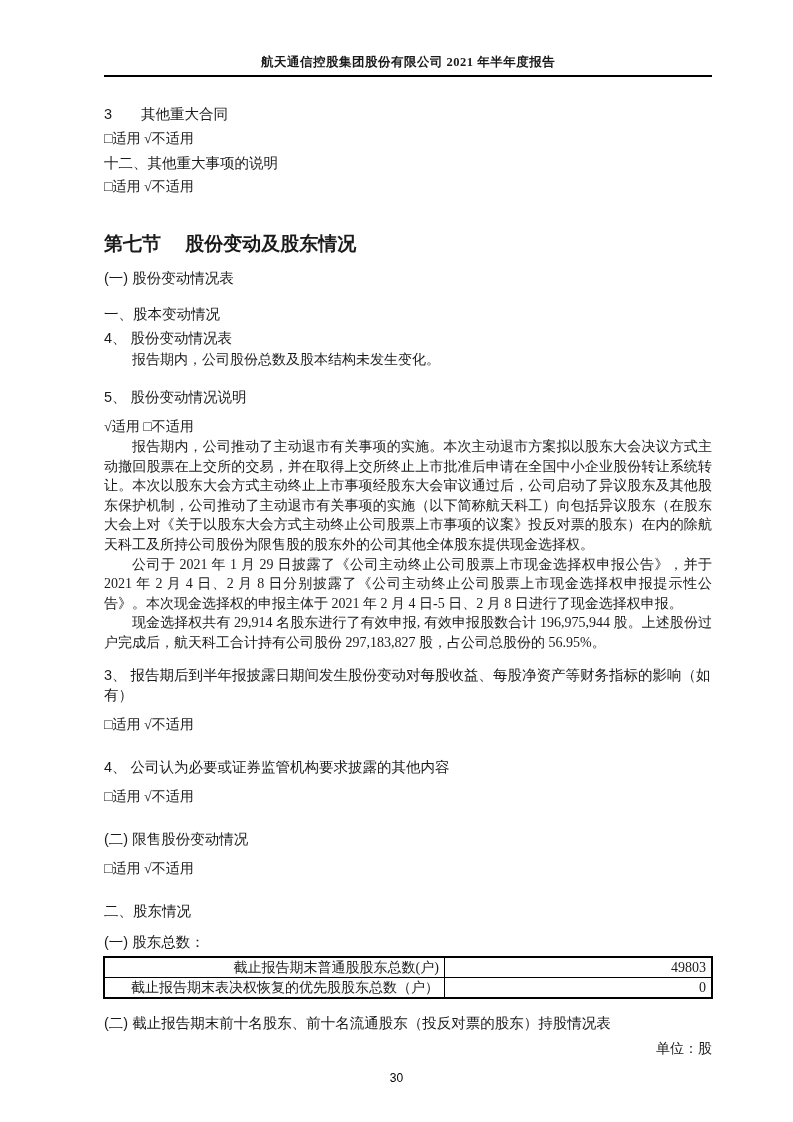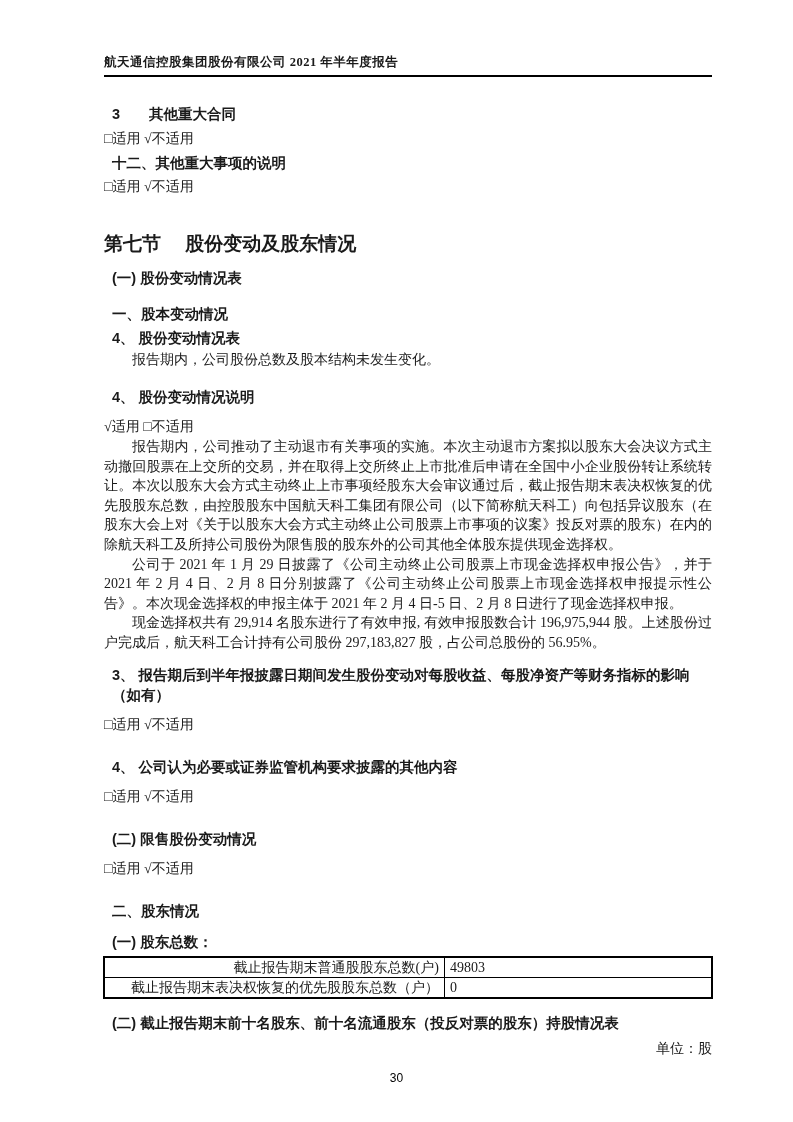--- a/index.html
+++ b/index.html
@@ -11,30 +11,30 @@
     font-family:"Liberation Serif","DejaVu Serif",serif;
     color:#1a1a1a;
     overflow:hidden;
   }
   .content { position:absolute; left:104px; width:608px; top:0; }
 
   .doc-header {
     padding-top:54px;
     padding-bottom:5px;
     border-bottom:2px solid #000;
-    text-align:left;
+    text-align:center;
     font-size:12.5px;
     font-weight:600;
     line-height:16px;
     letter-spacing:0.5px;
   }
 
   .item-heading {
     font-size:14.5px; line-height:20px;
-    font-family:"Liberation Sans","DejaVu Sans",sans-serif; font-weight:700;margin-left:8px;
+    font-family:"Liberation Sans","DejaVu Sans",sans-serif; font-weight:400;
   }
   .applicability {
     font-size:14px; line-height:20px;
     font-weight:400;
   }
 
   .chapter-title {
     margin-top:34px;
     text-align:left;
     font-size:19px; line-height:26px;
@@ -68,21 +68,21 @@
     font-size:14px;
   }
   table.shareholder-count td {
     border:1px solid #000;
     height:19px;
     padding:0 5px;
     line-height:19px;
   }
   table.shareholder-count { border:1.5px solid #000; outline:0.5px solid #000; }
   td.cell-label { width:56%; text-align:right; }
-  td.cell-value { width:44%; }
+  td.cell-value { width:44%; text-align:right; }
 
   .unit-note {
     margin-top:6px;
     text-align:right;
     font-size:14px; line-height:20px;
   }
 
   .page-number {
     position:absolute;
     left:0; right:0;
@@ -108,24 +108,24 @@
     <div class="applicability mt4">□适用  √不适用</div>
 
     <div class="chapter-title">第七节　 股份变动及股东情况</div>
 
     <div class="item-heading mt11">(一) 股份变动情况表</div>
 
     <div class="item-heading mt16">一、股本变动情况</div>
     <div class="item-heading mt4">4、 股份变动情况表</div>
     <div class="plain-line mt2">报告期内，公司股份总数及股本结构未发生变化。</div>
 
-    <div class="item-heading mt17">4、 股份变动情况说明</div>
+    <div class="item-heading mt17">5、 股份变动情况说明</div>
     <div class="applicability mt3">√适用 □不适用</div>
 
-    <p class="para">报告期内，公司推动了主动退市有关事项的实施。本次主动退市方案拟以股东大会决议方式主动撤回股票在上交所的交易，并在取得上交所终止上市批准后申请在全国中小企业股份转让系统转让。本次以股东大会方式主动终止上市事项经股东大会审议通过后，截止报告期末表决权恢复的优先股股东总数，由控股股东中国航天科工集团有限公司（以下简称航天科工）向包括异议股东（在股东大会上对《关于以股东大会方式主动终止公司股票上市事项的议案》投反对票的股东）在内的除航天科工及所持公司股份为限售股的股东外的公司其他全体股东提供现金选择权。</p>
+    <p class="para">报告期内，公司推动了主动退市有关事项的实施。本次主动退市方案拟以股东大会决议方式主动撤回股票在上交所的交易，并在取得上交所终止上市批准后申请在全国中小企业股份转让系统转让。本次以股东大会方式主动终止上市事项经股东大会审议通过后，公司启动了异议股东及其他股东保护机制，公司推动了主动退市有关事项的实施（以下简称航天科工）向包括异议股东（在股东大会上对《关于以股东大会方式主动终止公司股票上市事项的议案》投反对票的股东）在内的除航天科工及所持公司股份为限售股的股东外的公司其他全体股东提供现金选择权。</p>
     <p class="para">公司于 2021 年 1 月 29 日披露了《公司主动终止公司股票上市现金选择权申报公告》，并于 2021 年 2 月 4 日、2 月 8 日分别披露了《公司主动终止公司股票上市现金选择权申报提示性公告》。本次现金选择权的申报主体于 2021 年 2 月 4 日-5 日、2 月 8 日进行了现金选择权申报。</p>
     <p class="para">现金选择权共有 29,914 名股东进行了有效申报, 有效申报股数合计 196,975,944 股。上述股份过户完成后，航天科工合计持有公司股份 297,183,827 股，占公司总股份的 56.95%。</p>
 
     <div class="item-heading mt12">3、 报告期后到半年报披露日期间发生股份变动对每股收益、每股净资产等财务指标的影响（如有）</div>
     <div class="applicability mt3">□适用 √不适用</div>
 
     <div class="item-heading mt22">4、 公司认为必要或证券监管机构要求披露的其他内容</div>
     <div class="applicability mt3">□适用  √不适用</div>
 
     <div class="item-heading mt22">(二) 限售股份变动情况</div>

